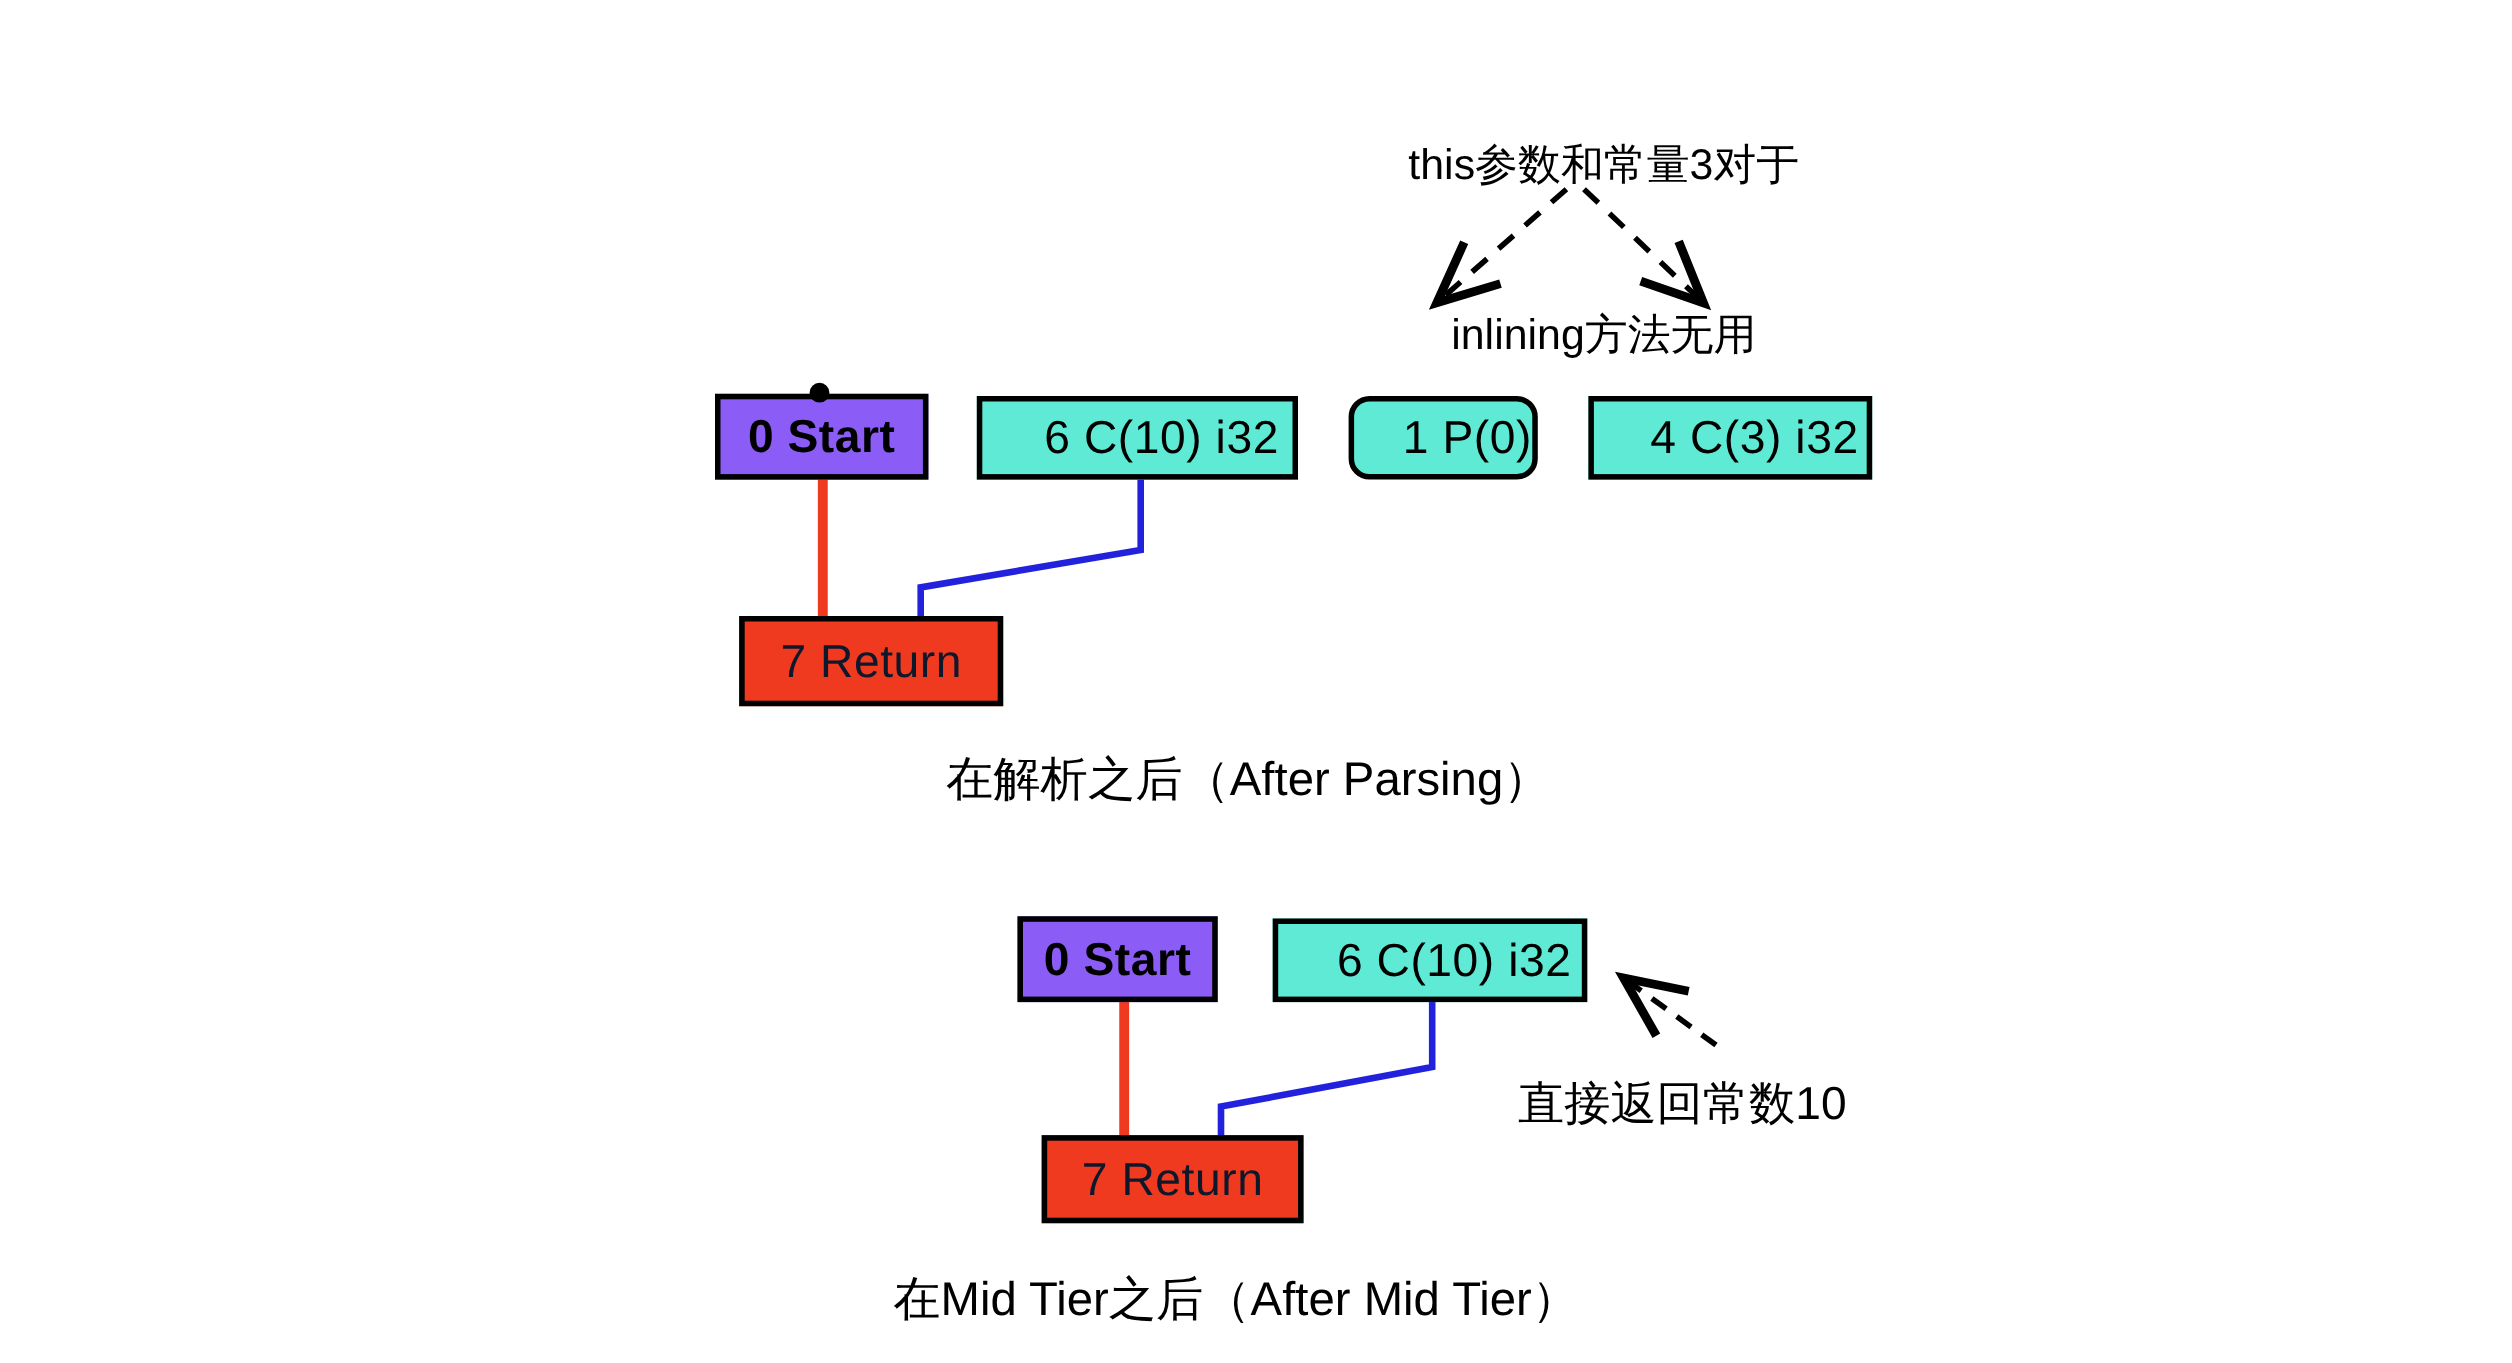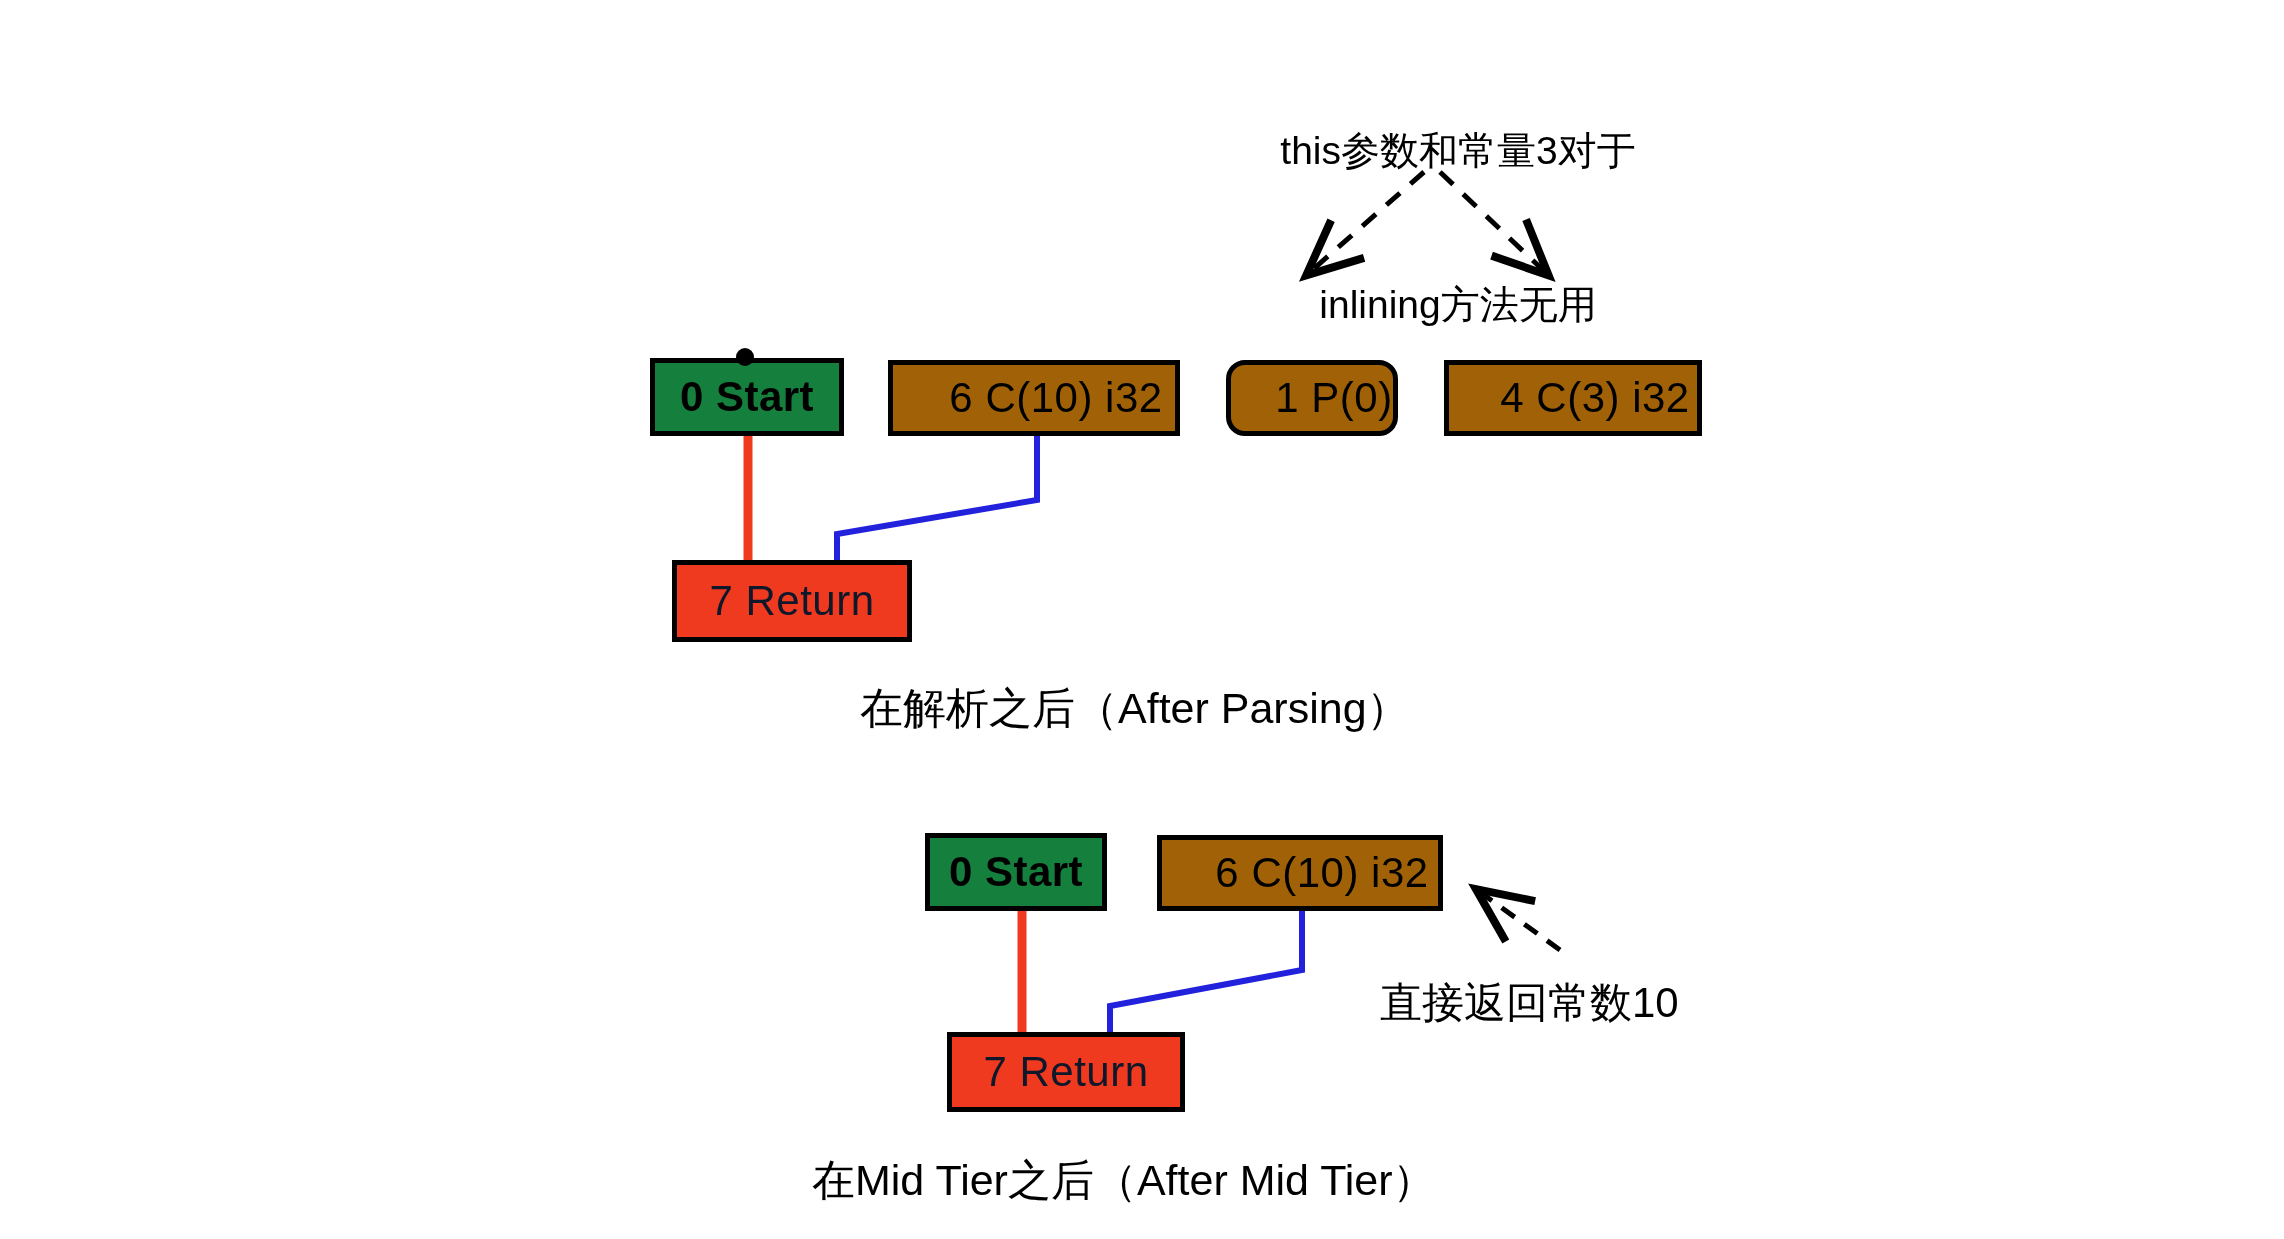--- a/index.html
+++ b/index.html
@@ -61,26 +61,26 @@
     box-sizing: border-box;
     border: 5px solid #000000;
     display: flex;
     align-items: center;
     justify-content: center;
     font-size: 42px;
     letter-spacing: 0.5px;
     z-index: 5;
   }
   .node.start {
-    background: #15803d;
+    background: #8b5cf6;
     color: #000000;
     font-weight: bold;
   }
   .node.const, .node.param {
-    background: #a16207;
+    background: #5eead4;
     color: #000000;
     font-weight: normal;
     padding-left: 44px;
   }
   .node.ret {
     background: #F03A20;
     color: #0f172a;
     font-weight: normal;
   }
 

